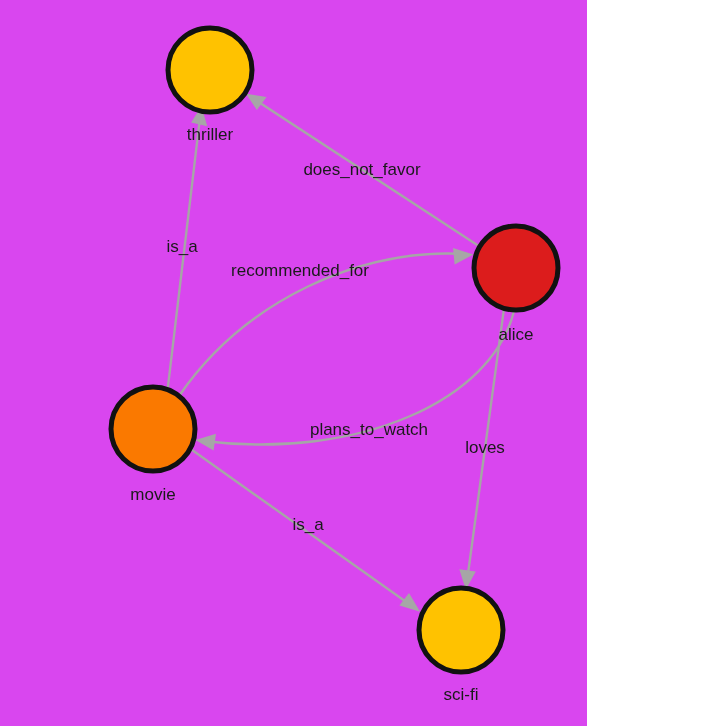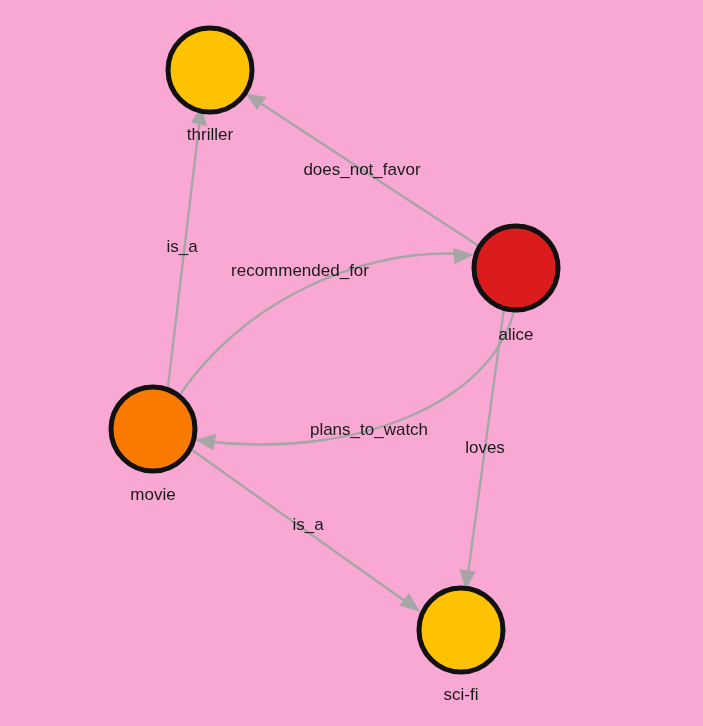--- a/index.html
+++ b/index.html
@@ -5,23 +5,23 @@
   html, body {
     margin: 0;
     padding: 0;
     background: #ffffff;
   }
   body {
     font-family: "Liberation Sans", sans-serif;
   }
   #graph-canvas {
     position: relative;
-    width: 703px;
+    width: 587px;
     height: 726px;
-    background: #f9a8d4;
+    background: #d946ef;
     overflow: hidden;
   }
   #graph-svg {
     position: absolute;
     left: 0;
     top: 0;
     width: 703px;
     height: 726px;
     display: block;
   }

